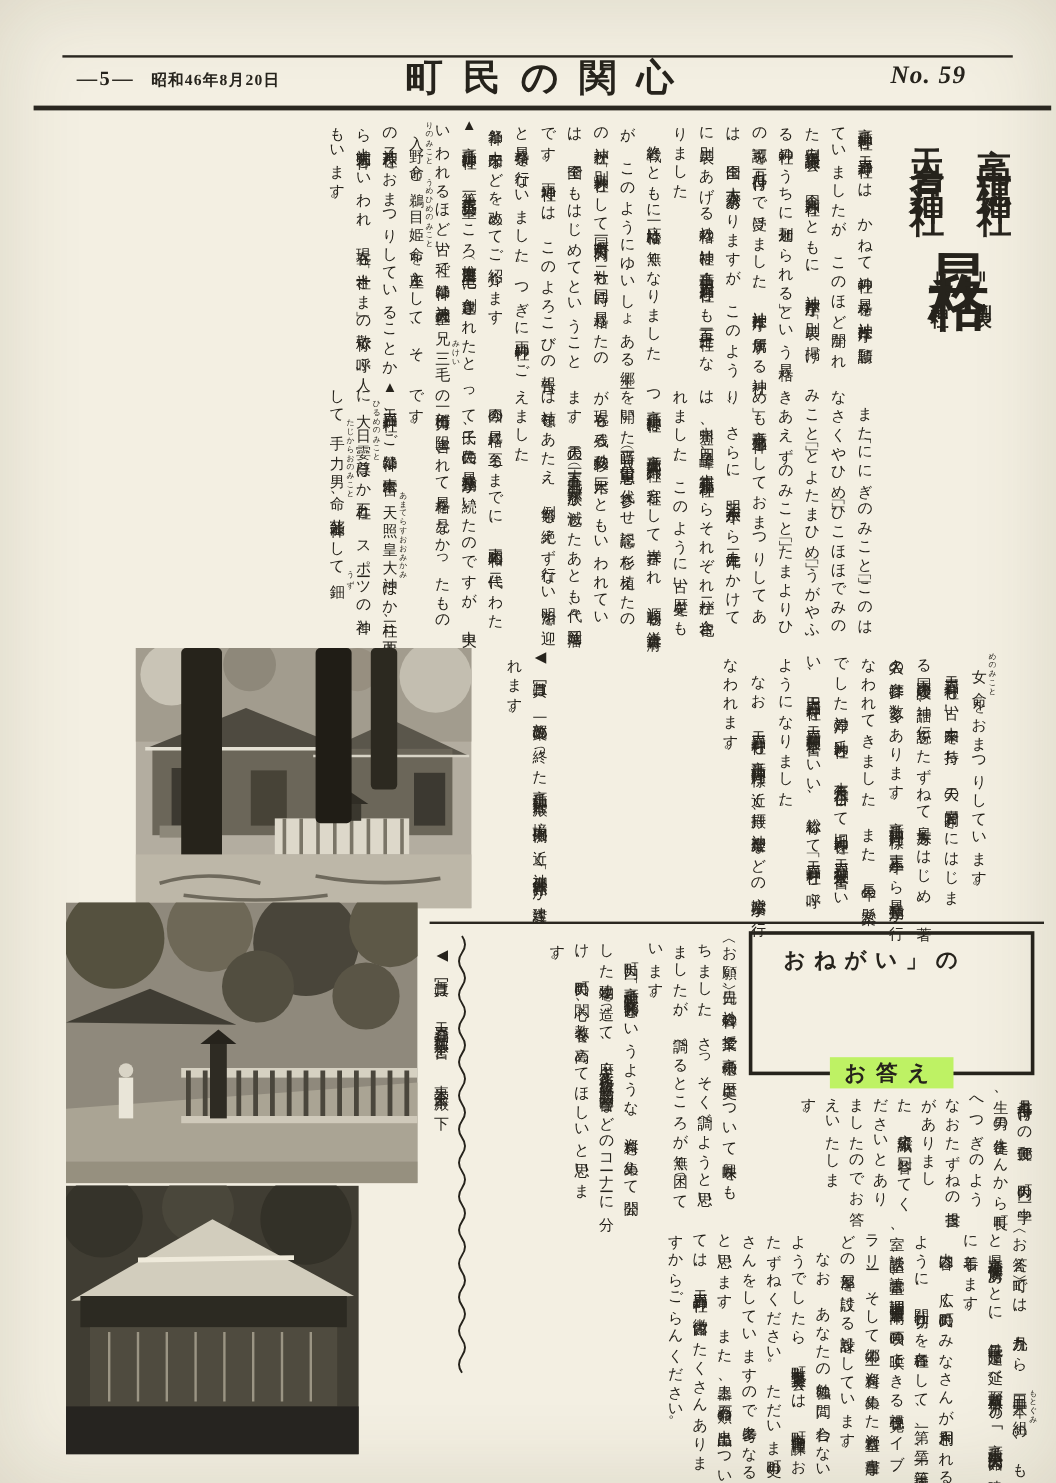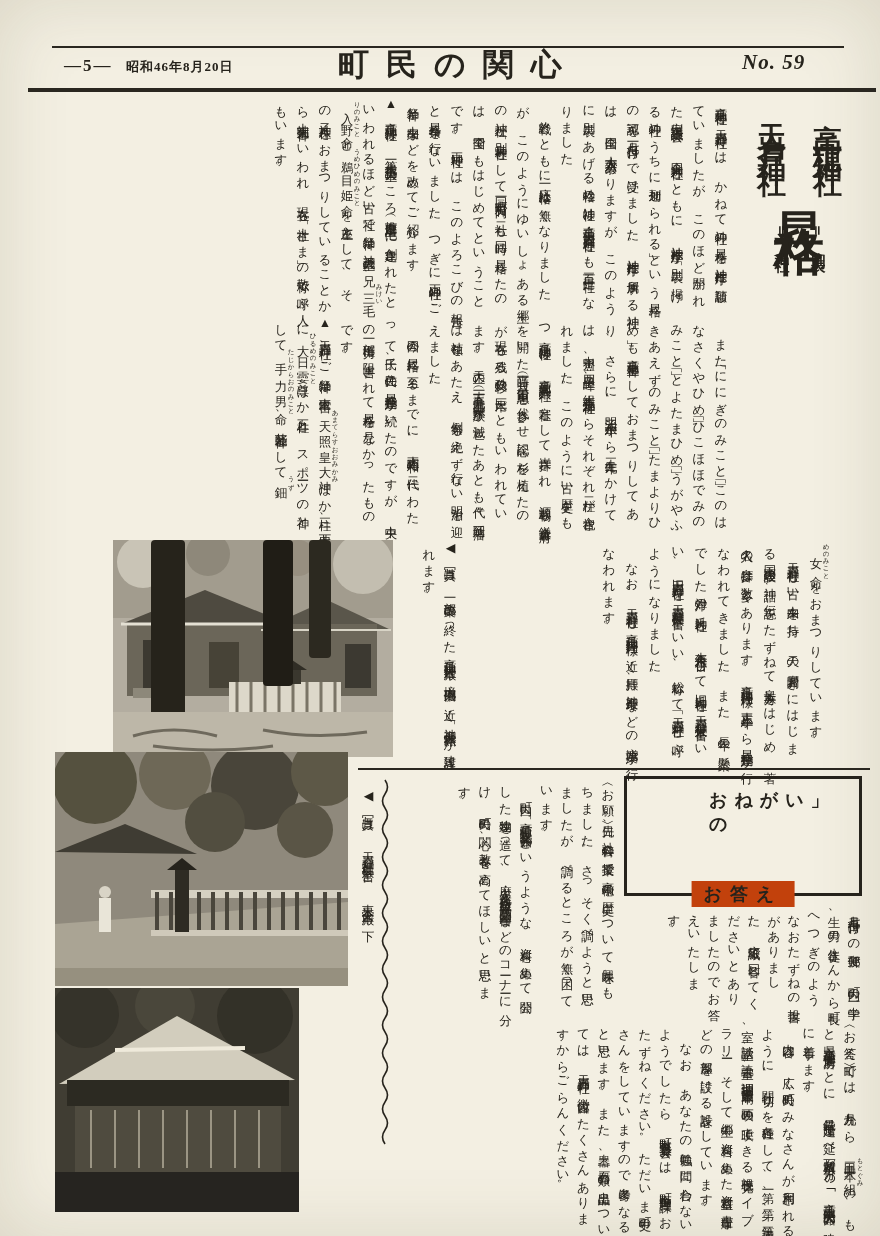--- a/index.html
+++ b/index.html
@@ -43,23 +43,23 @@
   .caption-a{top:540px;right:420px;height:230px;font-size:12.5px;line-height:21px;letter-spacing:1.8px;}
   
   .request{top:778px;right:262px;height:230px;font-size:12.5px;line-height:20.5px;letter-spacing:1.6px;}
   .intro{top:906px;right:16px;height:104px;font-size:12.5px;line-height:20px;letter-spacing:1.3px;}
   .answer{top:1020px;right:16px;height:214px;font-size:12.5px;line-height:20.5px;letter-spacing:1.5px;}
   .caption-b{top:788px;right:504px;height:375px;font-size:12.5px;letter-spacing:2.5px;}
   
   .qa-box{position:absolute;left:624px;top:776px;width:238px;height:120px;
     border:3px solid #26231c;box-sizing:border-box;}
   .qa-box .l1{margin:15px 0 0 16px;font-size:18px;font-weight:bold;letter-spacing:7px;}
-  .qa-box .l2{margin:9px 0 0 82px;font-size:18px;font-weight:bold;letter-spacing:7px;}
+  .qa-box .l2{margin:9px 0 0 26px;font-size:18px;font-weight:bold;letter-spacing:7px;}
   .qa-label{position:absolute;bottom:-14px;left:50%;transform:translateX(-50%);
-    background:#c2410c;padding:1px 12px;font-size:18px;font-weight:bold;letter-spacing:8px;white-space:nowrap;}
+    background:#bef264;padding:1px 12px;font-size:18px;font-weight:bold;letter-spacing:8px;white-space:nowrap;}
   
   .photo{position:absolute;display:block;}
   .wavy{position:absolute;left:379px;top:778px;}
 </style>
 </head>
 <body>
 
 <div class="page">
 
   <div class="hline" style="left:52px;top:46px;width:792px;height:2px;"></div>

